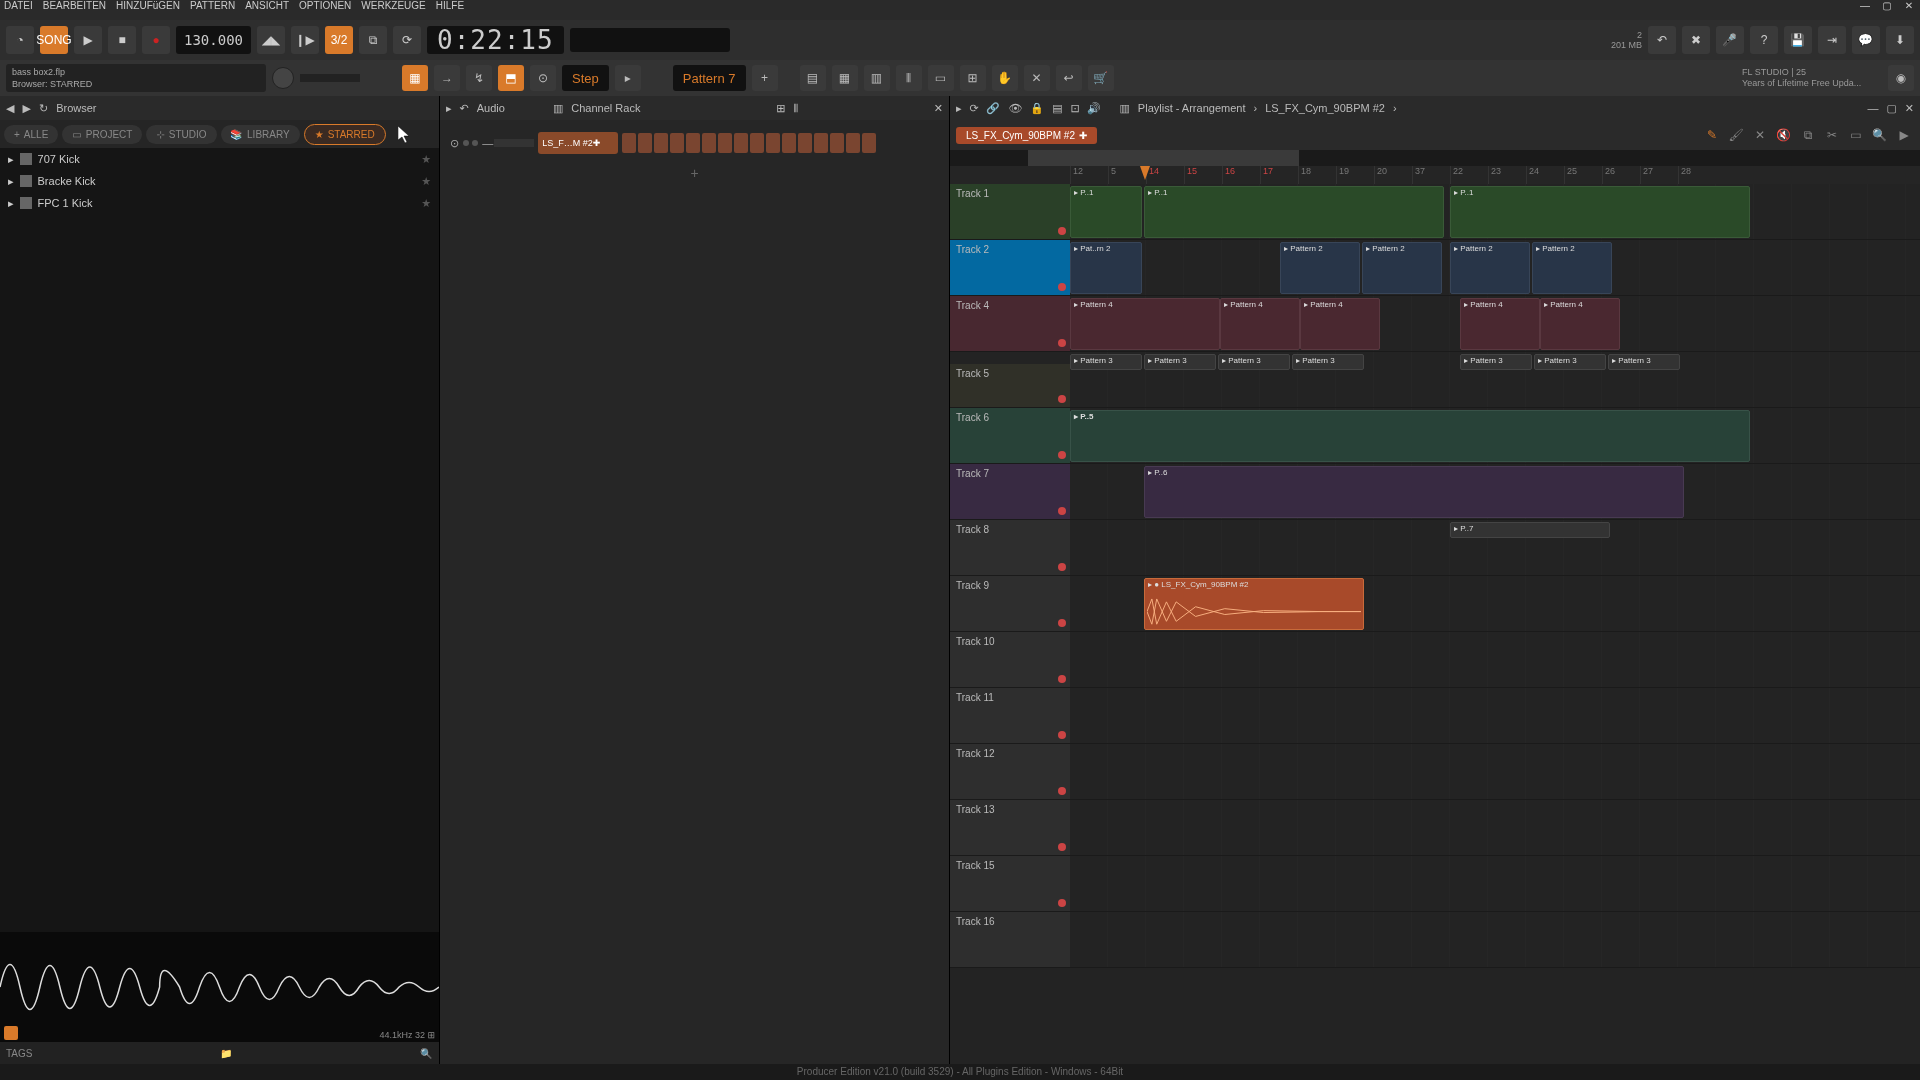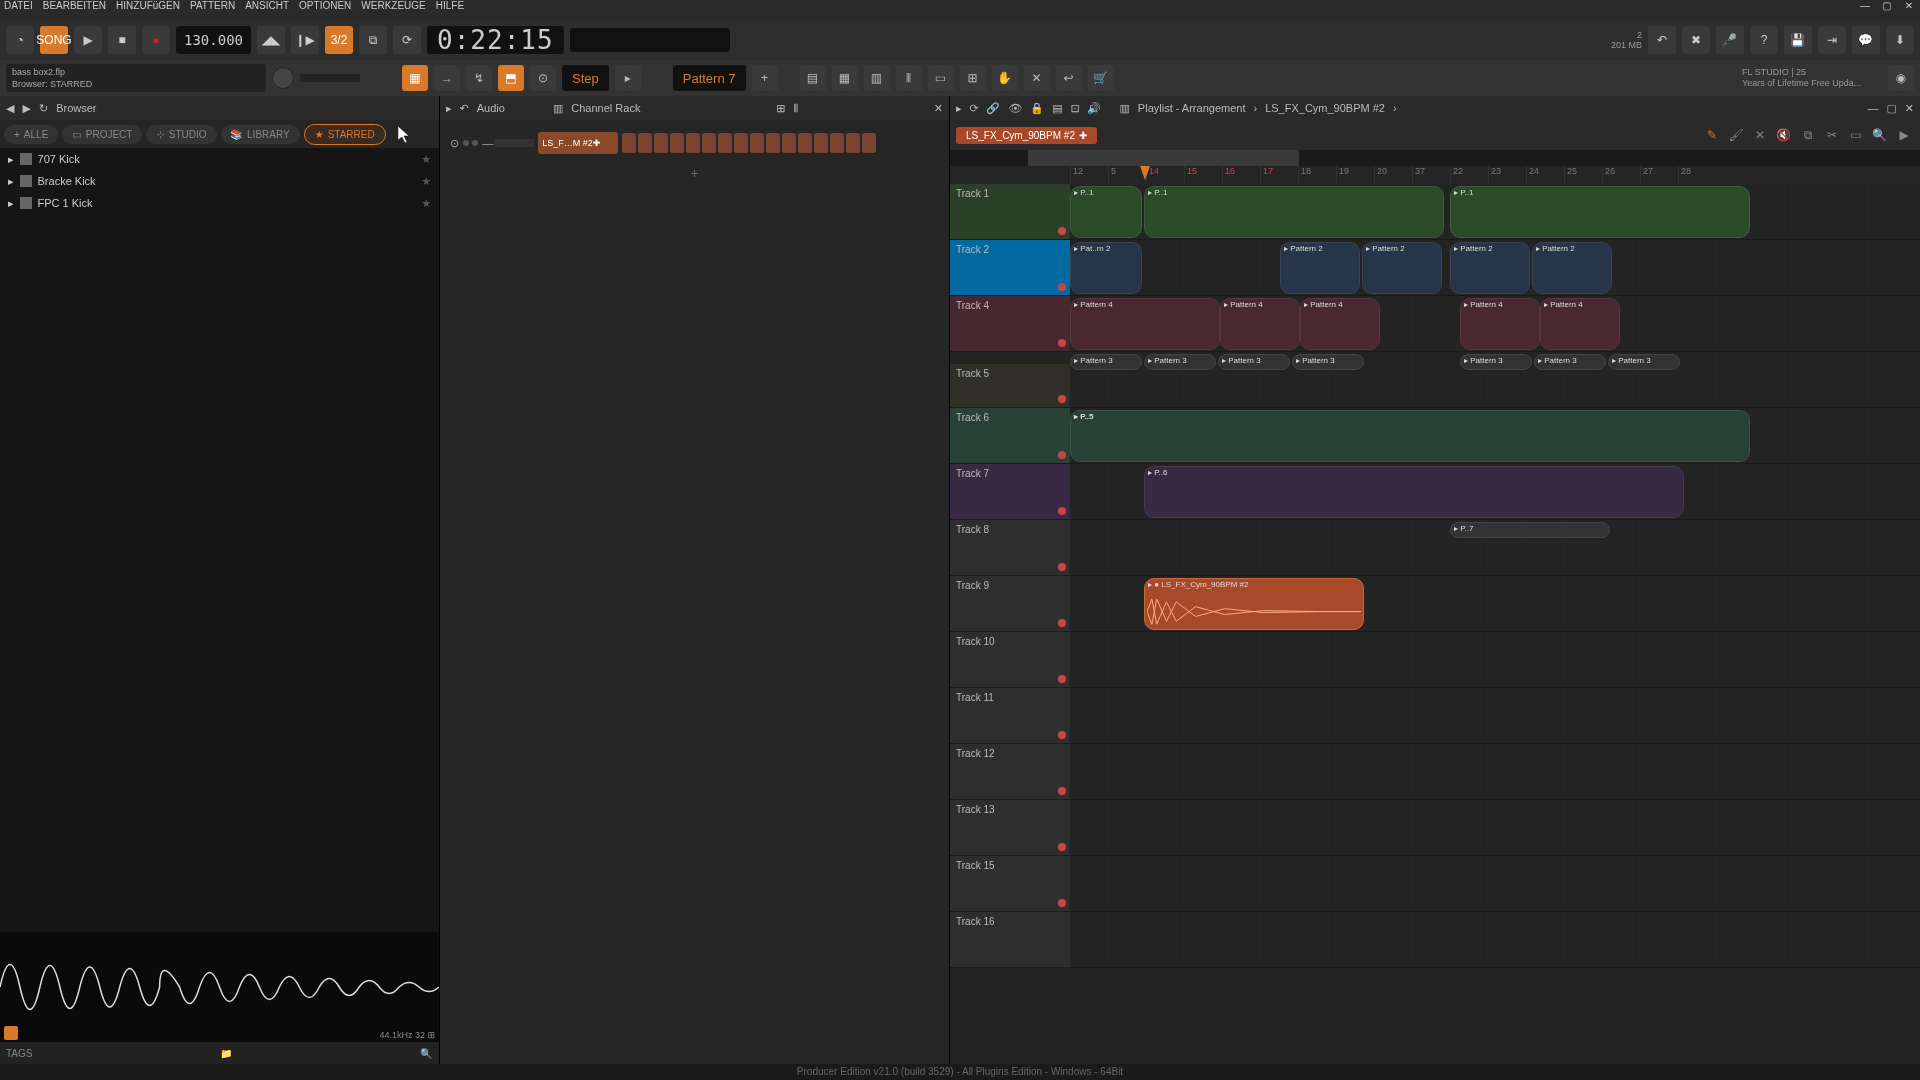--- a/index.html
+++ b/index.html
@@ -76,21 +76,21 @@
 .pl-mini-view { position:absolute; top:0; left:8%; width:28%; height:100%; background:#3a3a3a; }
 .pl-ruler { height:18px; background:#252525; display:flex; position:relative; padding-left:120px; }
 .pl-ruler-cell { width:38px; font-size:9px; color:#777; text-align:left; padding-left:2px; border-left:1px solid #333; }
 .pl-playhead { position:absolute; left:190px; top:0; width:10px; height:14px; background:#d97a2a; clip-path:polygon(0 0,100% 0,50% 100%); }
 .pl-grid { flex:1; overflow:auto; position:relative; background:#232323; }
 .pl-track { height:56px; display:flex; border-bottom:1px solid #1a1a1a; }
 .pl-thead { width:120px; background:#2e2e2e; display:flex; align-items:flex-start; padding:4px 6px; font-size:10px; color:#bbb; position:relative; }
 .pl-thead.c1{background:#2a4028;} .pl-thead.c2{background:#0369a1;} .pl-thead.c3{background:#3a2848;} .pl-thead.c4{background:#482830;} .pl-thead.c5{background:#303028;margin-top:12px;} .pl-thead.c6{background:#284238;} .pl-thead.c7{background:#382a42;}
 .pl-mute { position:absolute; bottom:4px; right:4px; width:8px; height:8px; border-radius:50%; background:#c44; }
 .pl-lane { flex:1; position:relative; background:repeating-linear-gradient(90deg,#232323 0,#232323 37px,#262626 37px,#262626 38px); }
-.pl-clipbox { position:absolute; top:2px; height:52px; border-radius:10px; font-size:8px; color:#ddd; padding:1px 3px; overflow:hidden; }
+.pl-clipbox { position:absolute; top:2px; height:52px; border-radius:2px; font-size:8px; color:#ddd; padding:1px 3px; overflow:hidden; }
 .pl-clipbox.g{background:#2a4a28;border:1px solid #3a5a38;} .pl-clipbox.b{background:#283548;border:1px solid #384558;} .pl-clipbox.r{background:#4a2830;border:1px solid #5a3840;} .pl-clipbox.gr{background:#333;border:1px solid #444;} .pl-clipbox.dg{background:#284238;border:1px solid #385248;} .pl-clipbox.pu{background:#382a42;border:1px solid #483a52;} .pl-clipbox.or{background:#a84a2a;border:1px solid #c86a3a;}
 .pl-clipbox.short{height:16px;}
 .pl-wave { position:absolute; top:18px; left:2px; right:2px; height:30px; }
 
 
 .status { height:16px; background:#1a1a1a; font-size:10px; color:#666; text-align:center; line-height:16px; }
 
 .cursor { position:absolute; left:398px; top:126px; width:14px; height:18px; pointer-events:none; z-index:999; }
 </style>
 </head>

